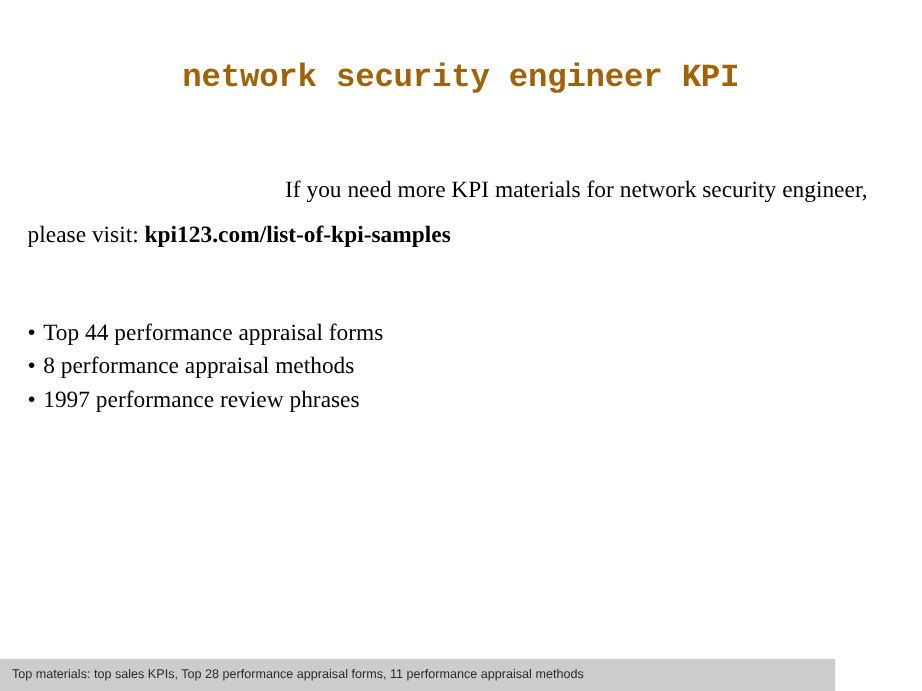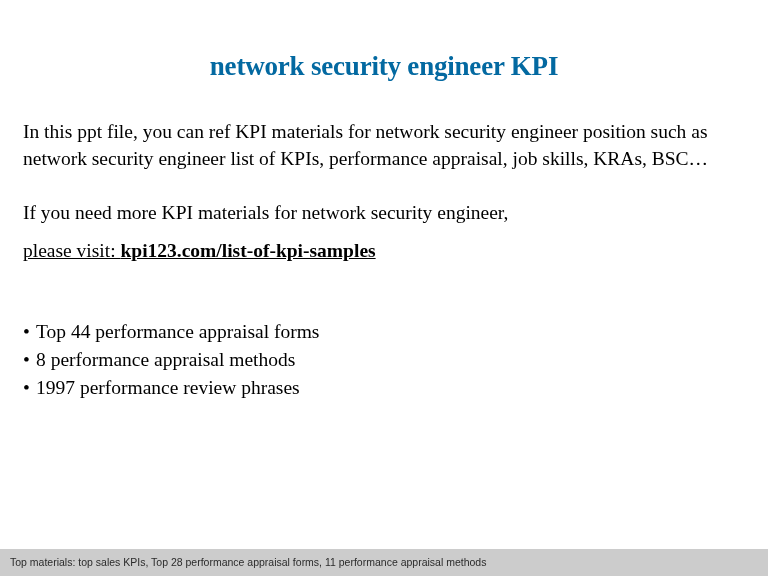--- a/index.html
+++ b/index.html
@@ -26,26 +26,26 @@
     background: #ffffff;
   }
 
   
   .slide-title {
     position: absolute;
     left: 0;
     top: 50px;
     width: 768px;
     text-align: center;
-    font-family: Liberation Serif, serif;
+    font-family: Liberation Mono, monospace;
     font-weight: bold;
     font-size: 27px;
     line-height: 32px;
     letter-spacing: -0.2px;
-    color: #0369a1;
+    color: #a16207;
     white-space: nowrap;
   }
 
   
   .body-area {
     position: absolute;
     left: 23px;
     top: 118px;
     width: 700px;
   }
@@ -58,27 +58,27 @@
   }
 
   .para-intro {
     margin-bottom: 0;
   }
 
   .spacer-1 { height: 27px; }
 
   .para-need {
     margin: 0;
+    text-align: right;
   }
 
   .spacer-2 { height: 11px; }
 
   .para-visit {
     margin: 0;
-    text-decoration: underline;
   }
 
   .spacer-3 { height: 26px; }
 
   .para-other {
     margin: 0;
   }
 
   .spacer-4 { height: 28px; }
 
@@ -107,21 +107,21 @@
 
   strong.bold-link {
     font-weight: bold;
   }
 
   
   .footer-bar {
     position: absolute;
     left: 0;
     bottom: 0;
-    width: 768px;
+    width: 696px;
     height: 27px;
     background: #cccccc;
     display: flex;
     align-items: center;
   }
 
   .footer-text {
     font-family: "Liberation Sans", "DejaVu Sans", sans-serif;
     font-size: 10.5px;
     line-height: 13px;
@@ -132,21 +132,20 @@
 </style>
 </head>
 <body>
 
 <div class="slide">
 
   <div class="slide-title">network security engineer KPI</div>
 
   <div class="body-area">
 
-    <p class="para para-intro">In this ppt file, you can ref KPI materials for network security engineer position such as network security engineer list of KPIs, performance appraisal, job skills, KRAs, BSC…</p>
 
     <div class="spacer-1"></div>
 
     <p class="para para-need">If you need more KPI materials for network security engineer,</p>
 
     <div class="spacer-2"></div>
 
     <p class="para para-visit">
       <span>please visit: </span><strong class="bold-link">kpi123.com/list-of-kpi-samples</strong>
     </p>

